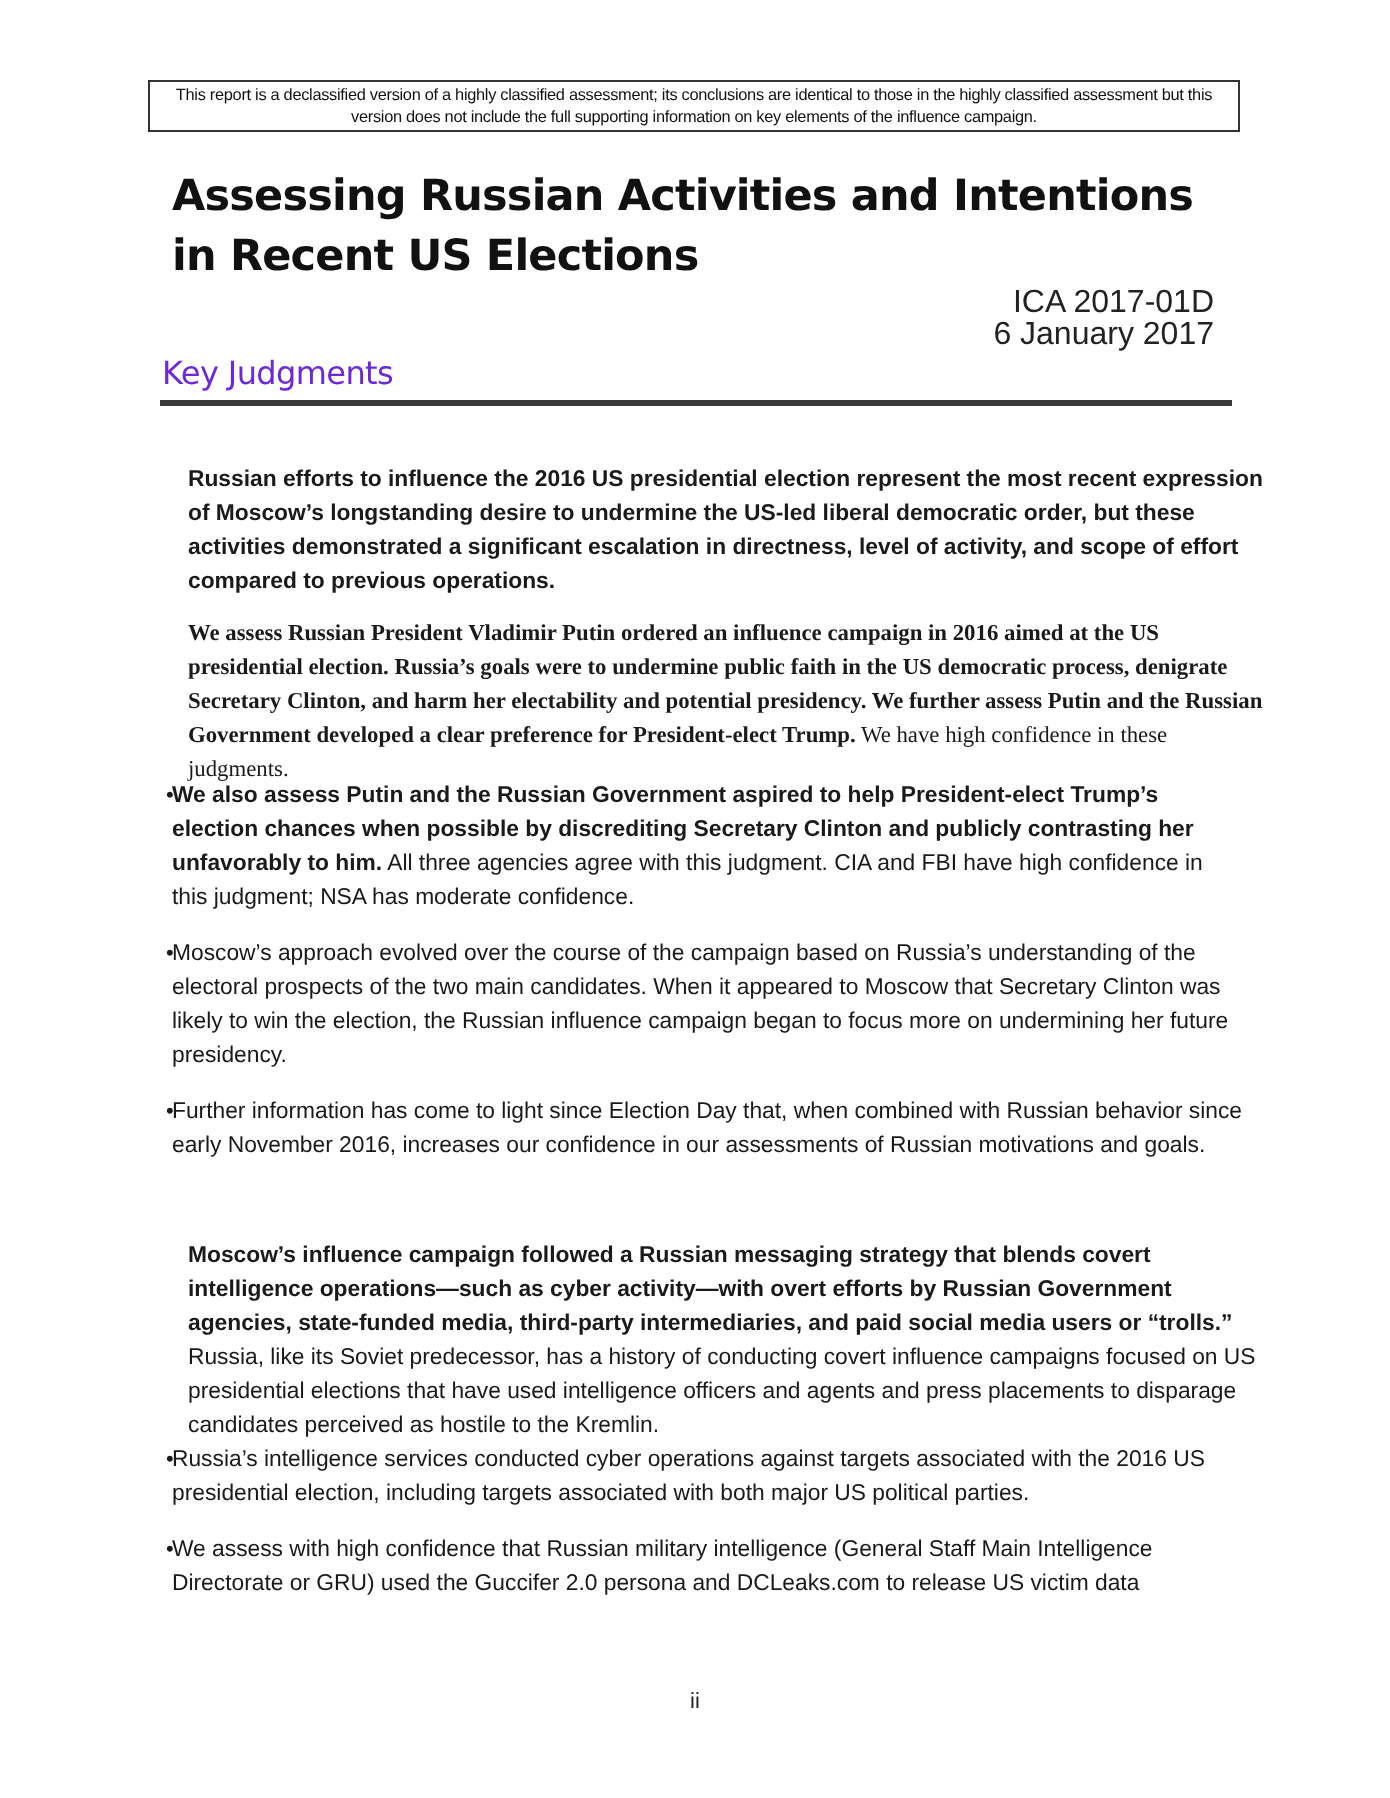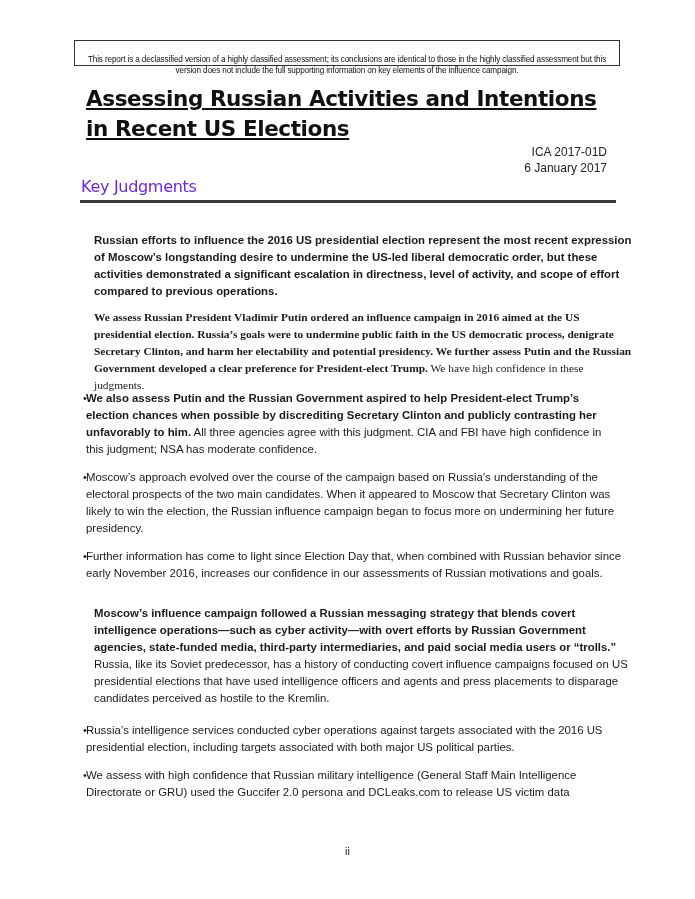--- a/index.html
+++ b/index.html
@@ -6,32 +6,31 @@
   body {
     width: 695px; height: 899px; position: relative; overflow: hidden;
     font-family: "DejaVu Sans", "Liberation Sans", sans-serif;
     color: #1a1a1a;
   }
   .banner {
     position: absolute; left: 74px; top: 40px; width: 546px; height: 26px;
     border: 1px solid #333; box-sizing: border-box;
     font-family: "Liberation Sans", sans-serif;
     font-size: 8.2px; line-height: 11px; text-align: center;
-    padding-top: 13px; letter-spacing: -0.15px; color: #111;
+    padding-top: 1px; letter-spacing: -0.15px; color: #111;
   }
   .title {
     position: absolute; left: 86px; top: 84px; width: 530px;
     font-family: "DejaVu Sans", sans-serif; font-weight: bold;
     font-size: 21.5px; line-height: 30px; letter-spacing: -0.4px; color: #111;
     margin: 0;
-    text-decoration: underline;
   }
   .docmeta {
     position: absolute; right: 88px; top: 144px; text-align: right;
-    font-family: "Liberation Sans", sans-serif; font-size: 12px; line-height: 16px; color: #222;
+    font-family: "Liberation Sans", sans-serif; font-size: 16px; line-height: 16px; color: #222;
   }
   .section-head {
     position: absolute; left: 81px; top: 176px; margin: 0;
     font-family: "DejaVu Sans", sans-serif; font-weight: normal; font-size: 16px; line-height: 22px;
     letter-spacing: -0.3px; color: #6d28d9;
   }
   .rule {
     position: absolute; left: 80px; top: 200px; width: 536px; height: 3px; background: #3a3a3a;
   }
   .body {
@@ -86,21 +85,21 @@
   <div class="bullet" style="top:250px;">
     <span class="dot">•</span>
     <span class="txt"><span class="b"></span><span>Moscow’s approach evolved over the course of the campaign based on Russia’s understanding of the electoral prospects of the two main candidates.  When it appeared to Moscow that Secretary Clinton was likely to win the election, the Russian influence campaign began to focus more on undermining her future presidency.</span></span>
   </div>
 
   <div class="bullet" style="top:329px;">
     <span class="dot">•</span>
     <span class="txt"><span class="b"></span><span>Further information has come to light since Election Day that, when combined with Russian behavior since early November 2016, increases our confidence in our assessments of Russian motivations and goals.</span></span>
   </div>
 
-  <p class="para" style="top:373px;">
+  <p class="para" style="top:388px;">
     <span class="b">Moscow’s influence campaign followed a Russian messaging strategy that blends covert intelligence operations—such as cyber activity—with overt efforts by Russian Government agencies, state-funded media, third-party intermediaries, and paid social media users or “trolls.”</span><span> Russia, like its Soviet predecessor, has a history of conducting covert influence campaigns focused on US presidential elections that have used intelligence officers and agents and press placements to disparage candidates perceived as hostile to the Kremlin.</span>
   </p>
 
   <div class="bullet" style="top:503px;">
     <span class="dot">•</span>
     <span class="txt"><span class="b"></span><span>Russia’s intelligence services conducted cyber operations against targets associated with the 2016 US presidential election, including targets associated with both major US political parties.</span></span>
   </div>
 
   <div class="bullet" style="top:548px;">
     <span class="dot">•</span>

